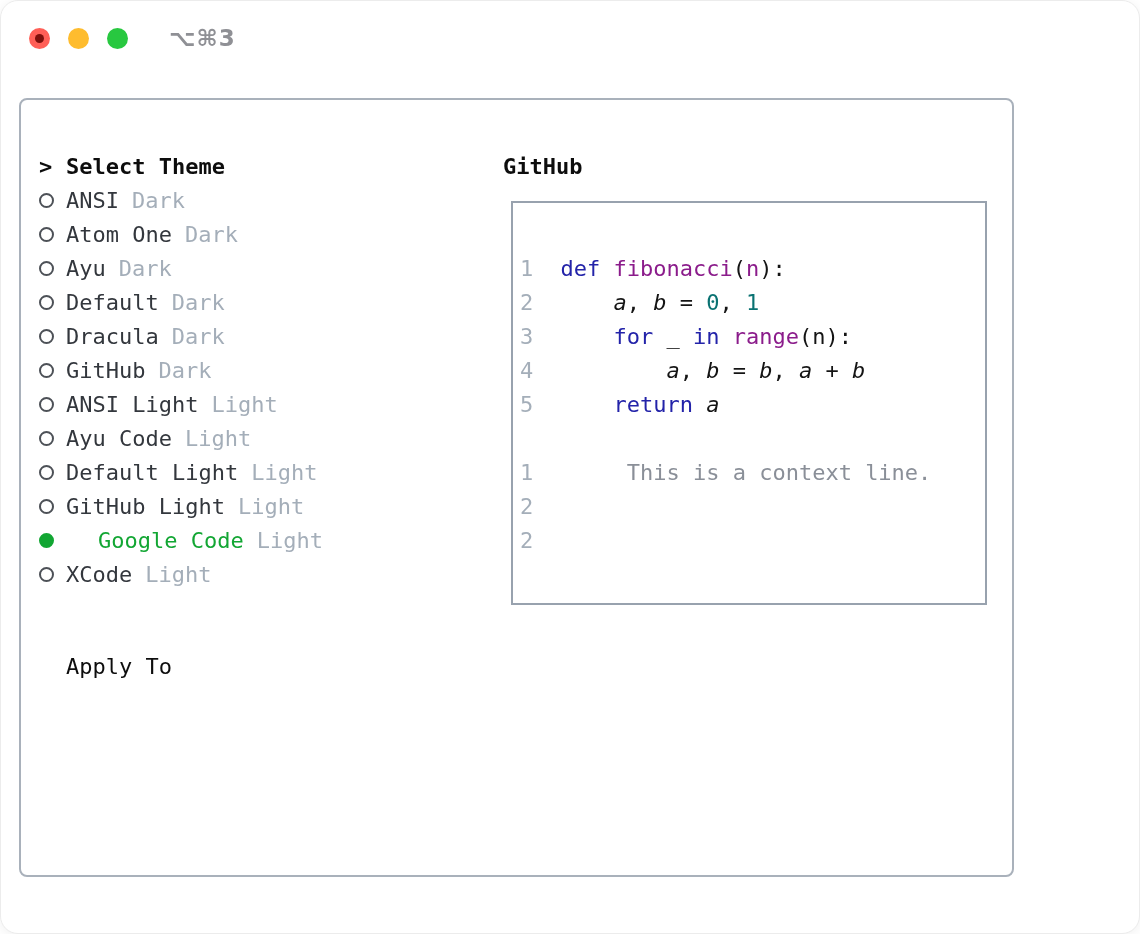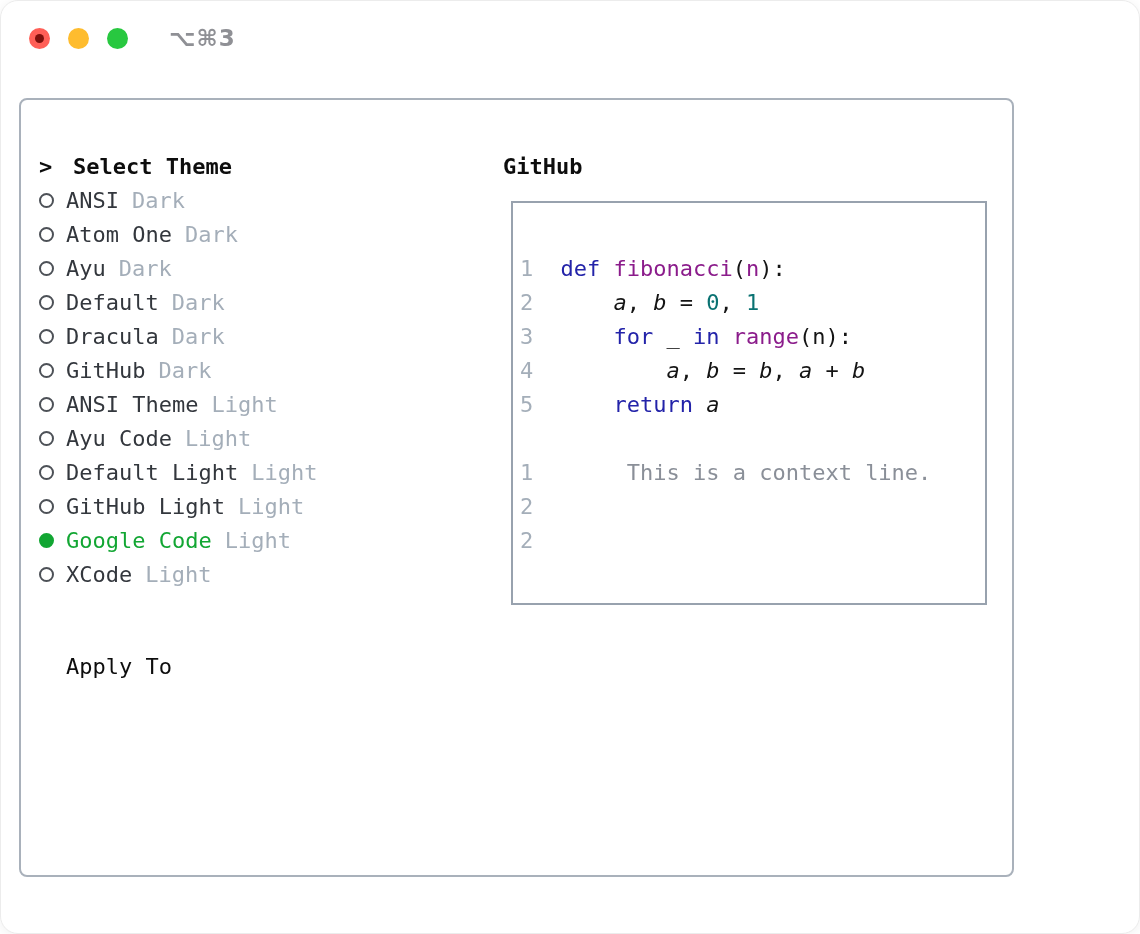--- a/index.html
+++ b/index.html
@@ -25,25 +25,25 @@
   .panel{
     position:absolute;left:18px;top:97px;width:995px;height:779px;
     border:2px solid var(--panel-border);border-radius:8px;background:#fff;
   }
   
   .left-col{position:absolute;left:38px;top:148px;width:430px;font-size:22px;color:var(--item-text);}
   .row{height:34px;display:flex;align-items:center;}
   .spacer{height:34px;}
   .marker{width:27px;display:flex;align-items:center;flex:none;}
   .chevron{font-weight:bold;color:var(--heading);}
-  .hdr-label{font-weight:bold;color:var(--heading);margin-left:7px;}
+  .hdr-label{font-weight:bold;color:var(--heading);}
   .circle{width:15px;height:15px;border:2px solid var(--circle-stroke);border-radius:50%;}
   .circle.filled{background:var(--selected-green);border-color:var(--selected-green);}
   .label{color:var(--item-text);white-space:pre;}
-  .row.selected .label{color:var(--selected-green);}
+  .row.selected .label{color:var(--selected-green);margin-left:32px;}
   .variant{color:var(--variant-text);margin-left:13px;white-space:pre;}
   .apply-hdr{color:var(--heading);margin-top:48px;}
   .help{
     margin-top:0;width:420px;color:var(--help-text);
     font-size:22px;line-height:34px;
   }
   
   .preview-label-row{position:absolute;left:502px;top:148px;height:34px;display:flex;align-items:center;}
   .preview-label{font-size:22px;font-weight:bold;color:var(--heading);}
   .preview-box{
@@ -125,21 +125,21 @@
           <span class="marker">
             <span class="circle"></span>
           </span>
           <span class="label">GitHub</span>
           <span class="variant">Dark</span>
         </div>
         <div class="row">
           <span class="marker">
             <span class="circle"></span>
           </span>
-          <span class="label">ANSI Theme</span>
+          <span class="label">ANSI Light</span>
           <span class="variant">Light</span>
         </div>
         <div class="row">
           <span class="marker">
             <span class="circle"></span>
           </span>
           <span class="label">Ayu Code</span>
           <span class="variant">Light</span>
         </div>
         <div class="row">

